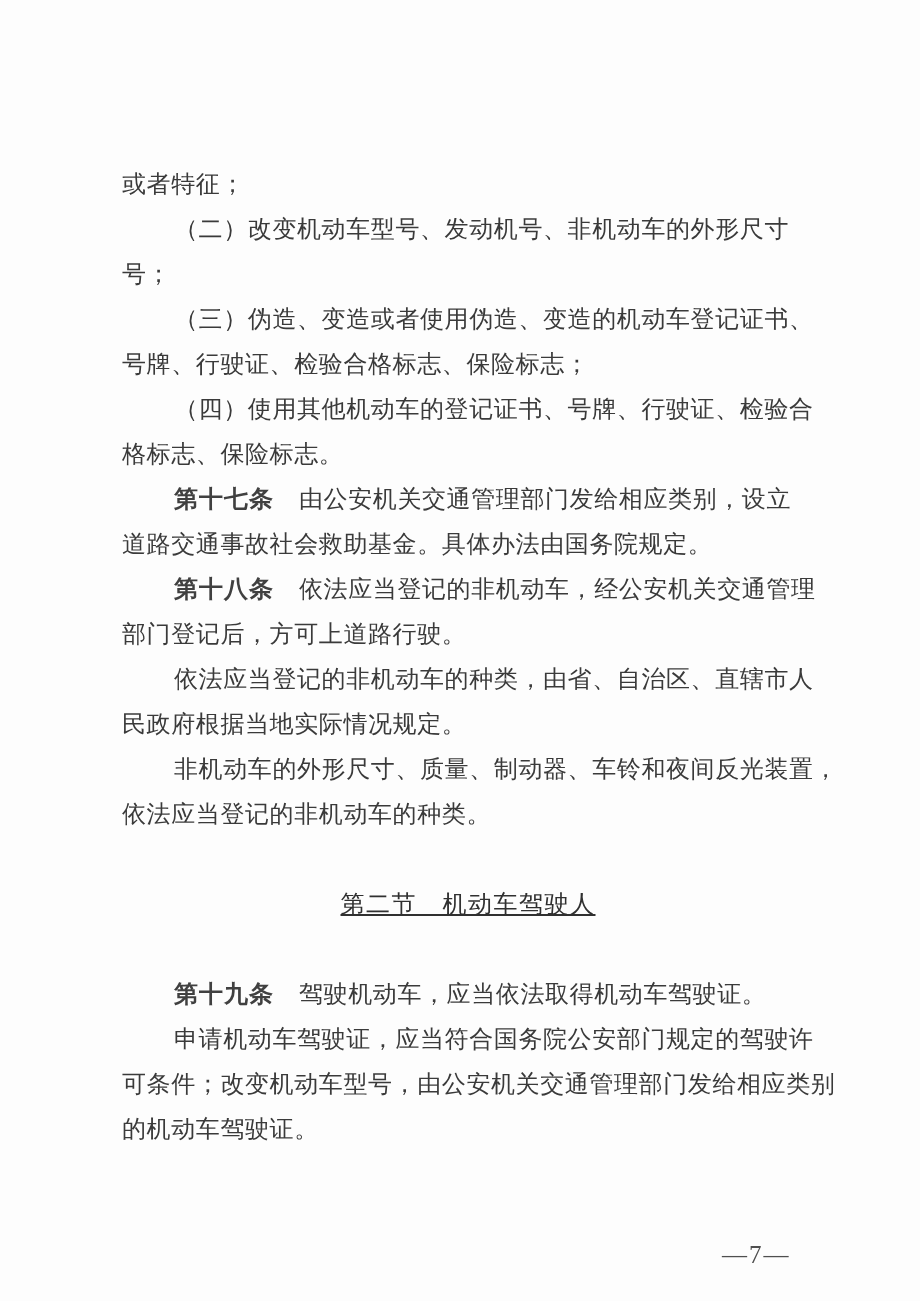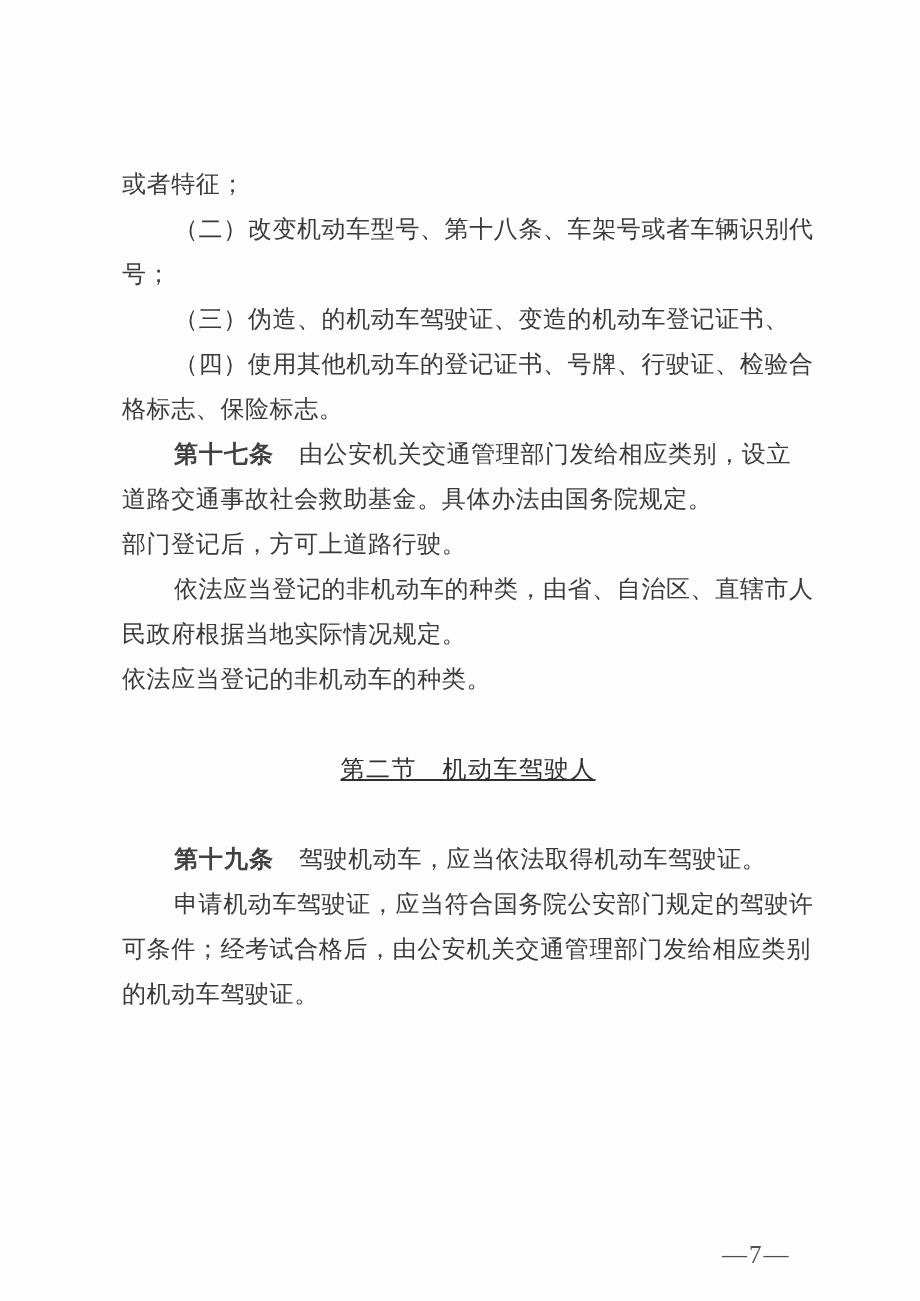--- a/index.html
+++ b/index.html
@@ -63,33 +63,36 @@
     color: #4f4f4f;
     letter-spacing: 2px;
   }
 </style>
 </head>
 <body>
 
 <div class="page">
   <main class="text-block">
       <div class="line"><span>或者特征；</span></div>
-      <div class="line indent"><span>（二）改变机动车型号、第十八条、车架号或者车辆识别代</span></div>
+      <div class="line indent"><span>（二）改变机动车型号、发动机号、非机动车的外形尺寸</span></div>
       <div class="line"><span>号；</span></div>
-      <div class="line indent"><span>（三）伪造、的机动车驾驶证、变造的机动车登记证书、</span></div>
+      <div class="line indent"><span>（三）伪造、变造或者使用伪造、变造的机动车登记证书、</span></div>
+      <div class="line"><span>号牌、行驶证、检验合格标志、保险标志；</span></div>
       <div class="line indent"><span>（四）使用其他机动车的登记证书、号牌、行驶证、检验合</span></div>
       <div class="line"><span>格标志、保险标志。</span></div>
       <div class="line indent"><span class="term">第十七条</span><span>由公安机关交通管理部门发给相应类别，设立</span></div>
       <div class="line"><span>道路交通事故社会救助基金。具体办法由国务院规定。</span></div>
+      <div class="line indent"><span class="term">第十八条</span><span>依法应当登记的非机动车，经公安机关交通管理</span></div>
       <div class="line"><span>部门登记后，方可上道路行驶。</span></div>
       <div class="line indent"><span>依法应当登记的非机动车的种类，由省、自治区、直辖市人</span></div>
       <div class="line"><span>民政府根据当地实际情况规定。</span></div>
+      <div class="line indent"><span>非机动车的外形尺寸、质量、制动器、车铃和夜间反光装置，</span></div>
       <div class="line"><span>依法应当登记的非机动车的种类。</span></div>
       <div class="line blank"></div>
       <div class="line heading"><span>第二节　机动车驾驶人</span></div>
       <div class="line blank"></div>
       <div class="line indent"><span class="term">第十九条</span><span>驾驶机动车，应当依法取得机动车驾驶证。</span></div>
       <div class="line indent"><span>申请机动车驾驶证，应当符合国务院公安部门规定的驾驶许</span></div>
-      <div class="line"><span>可条件；经考试合格后，由公安机关交通管理部门发给相应类别</span></div>
+      <div class="line"><span>可条件；改变机动车型号，由公安机关交通管理部门发给相应类别</span></div>
       <div class="line"><span>的机动车驾驶证。</span></div>
     </main>
   <div class="page-number">—7—</div>
 </div>
 
 </body></html>

